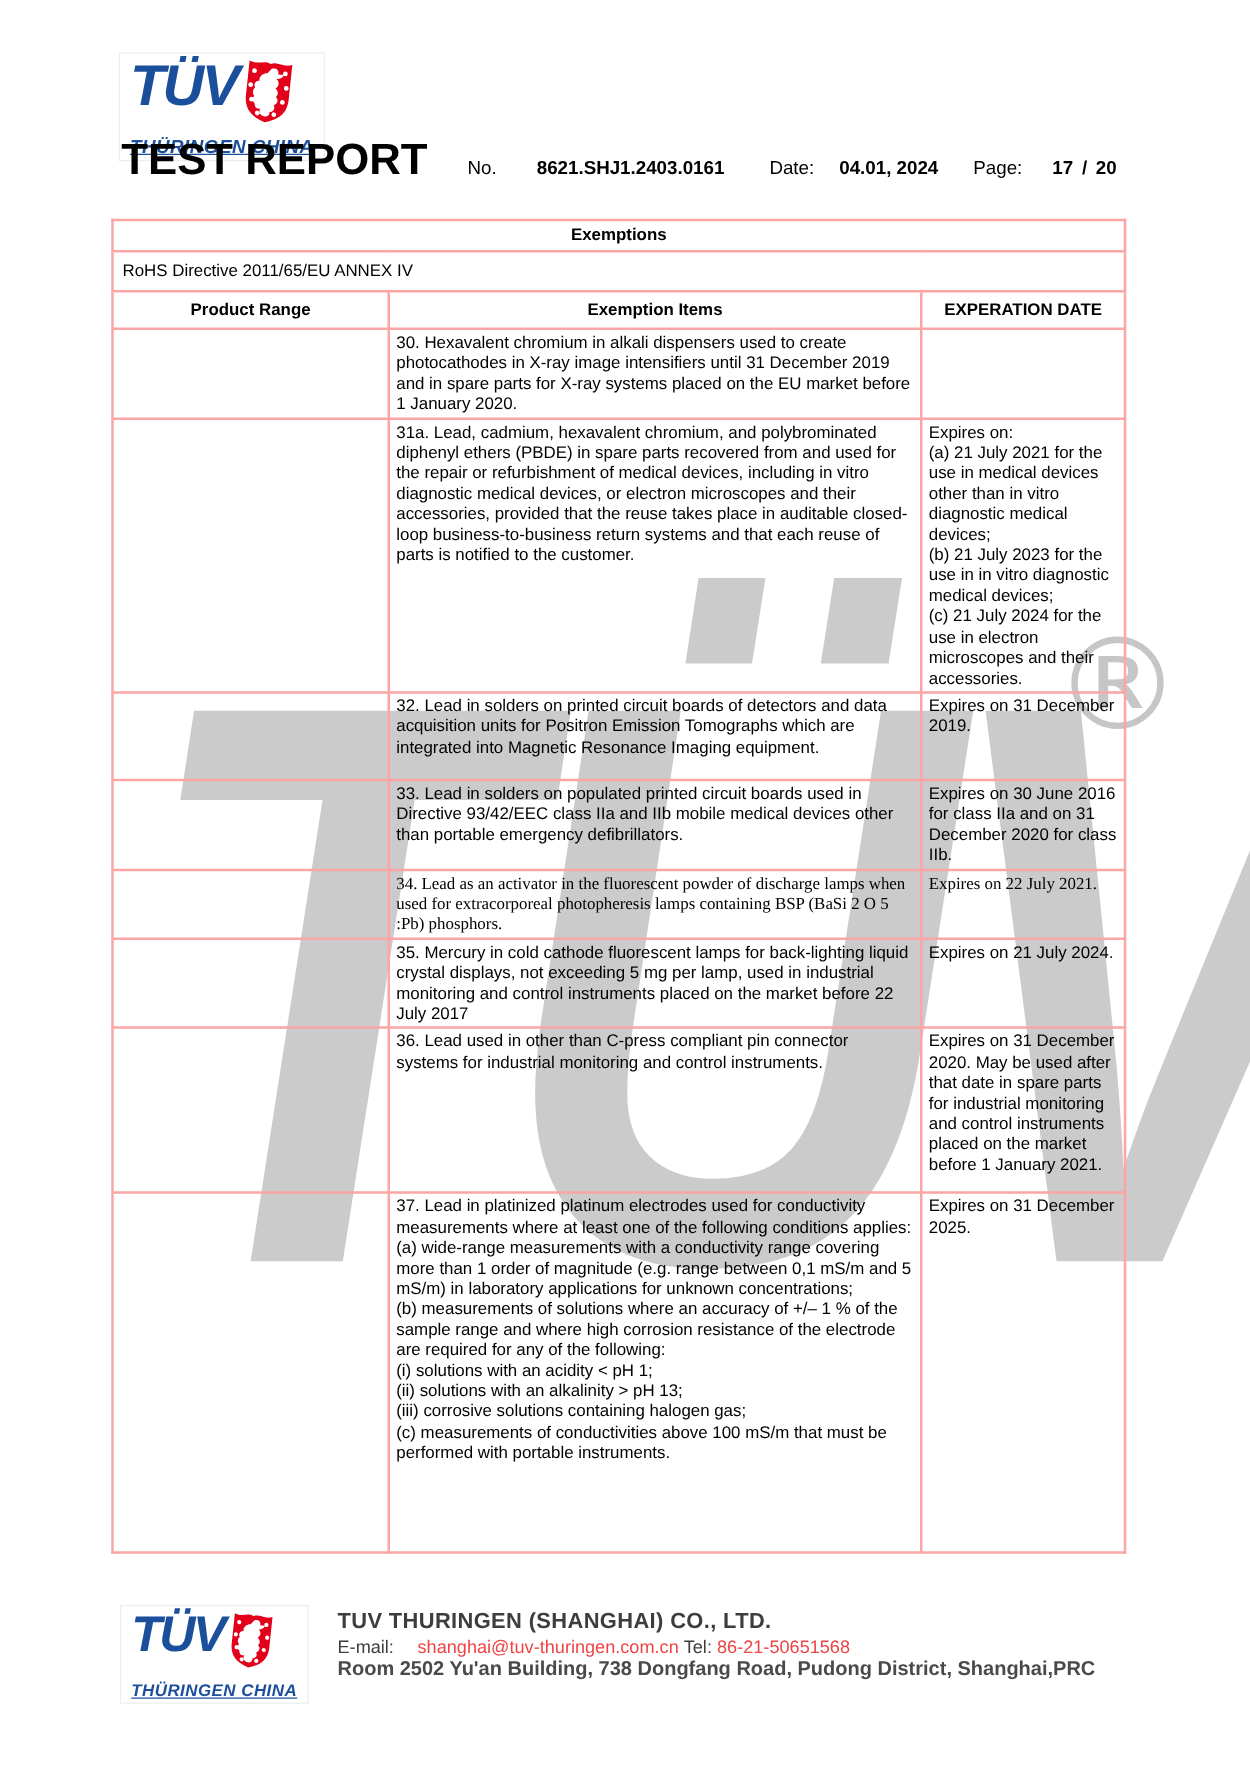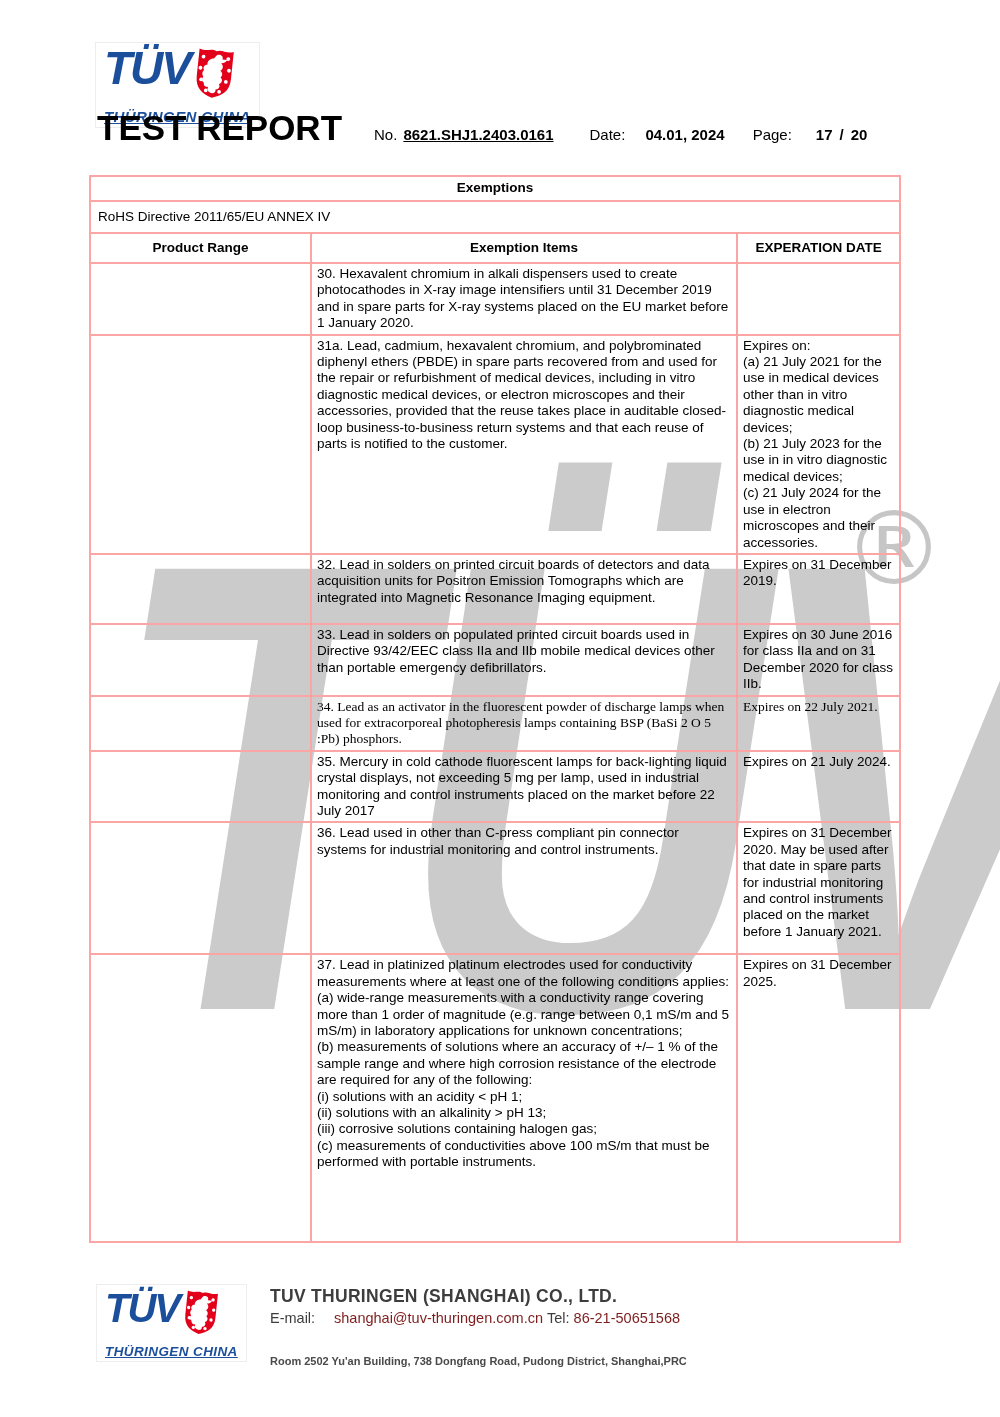--- a/index.html
+++ b/index.html
@@ -42,21 +42,21 @@
 
   
   .report-header {
     position: absolute; left: 97px; top: 108px; width: 815px;
     display: flex; align-items: baseline; z-index: 2;
   }
   .report-title { font-size: 35px; font-weight: bold; letter-spacing: 0px; white-space: nowrap; }
   .meta { font-size: 15px; white-space: nowrap; }
   .meta.bold { font-weight: bold; }
   .m-no-label    { margin-left: 32px; text-align: right; }
-  .m-no-value    { margin-left: 6px; text-decoration: underline; }
+  .m-no-value    { margin-left: 32px; }
   .m-date-label  { margin-left: 36px; }
   .m-date-value  { margin-left: 20px; }
   .m-page-label  { margin-left: 28px; }
   .m-page-num    { margin-left: 24px; }
   .m-page-sep    { margin-left: 7px; }
   .m-page-total  { margin-left: 7px; }
 
   
   table.doc-table {
     position: absolute; left: 89px; top: 175px; width: 810px;
@@ -86,25 +86,25 @@
   
   .footer-logo { position: absolute; left: 96px; top: 1284px; }
   .footer-logo .logo-tuv { font-size: 40px; }
   .footer-logo .logo-sub { font-size: 13.5px; }
   .footer-text { position: absolute; left: 270px; top: 1286px; z-index: 2; }
   .f-company {
     font-size: 17.5px; font-weight: bold; color: #3d3d3d; letter-spacing: 0.3px;
   }
   .f-line { font-size: 14.5px; margin-top: 3px; color: #3d3d3d; }
   .f-label { display: inline-block; width: 64px; color: #3d3d3d; }
-  .f-link { color: #7f1d1d; text-decoration: none; cursor: pointer; }
+  .f-link { color: #ef4444; text-decoration: none; cursor: pointer; }
   .f-tel-label { color: #3d3d3d; margin-left: 4px; }
   .f-web2 { margin-left: 14px; }
   .f-address {
-    margin-top: 29px; font-size: 11px; font-weight: bold; color: #4a4a4a; text-align: center;
+    margin-top: 1px; font-size: 16px; font-weight: bold; color: #4a4a4a; text-align: center;
   }
 </style>
 </head>
 <body>
 
 <div class="page">
 
   <div class="watermark">TÜV</div>
   <div class="registered-mark">®</div>
 

